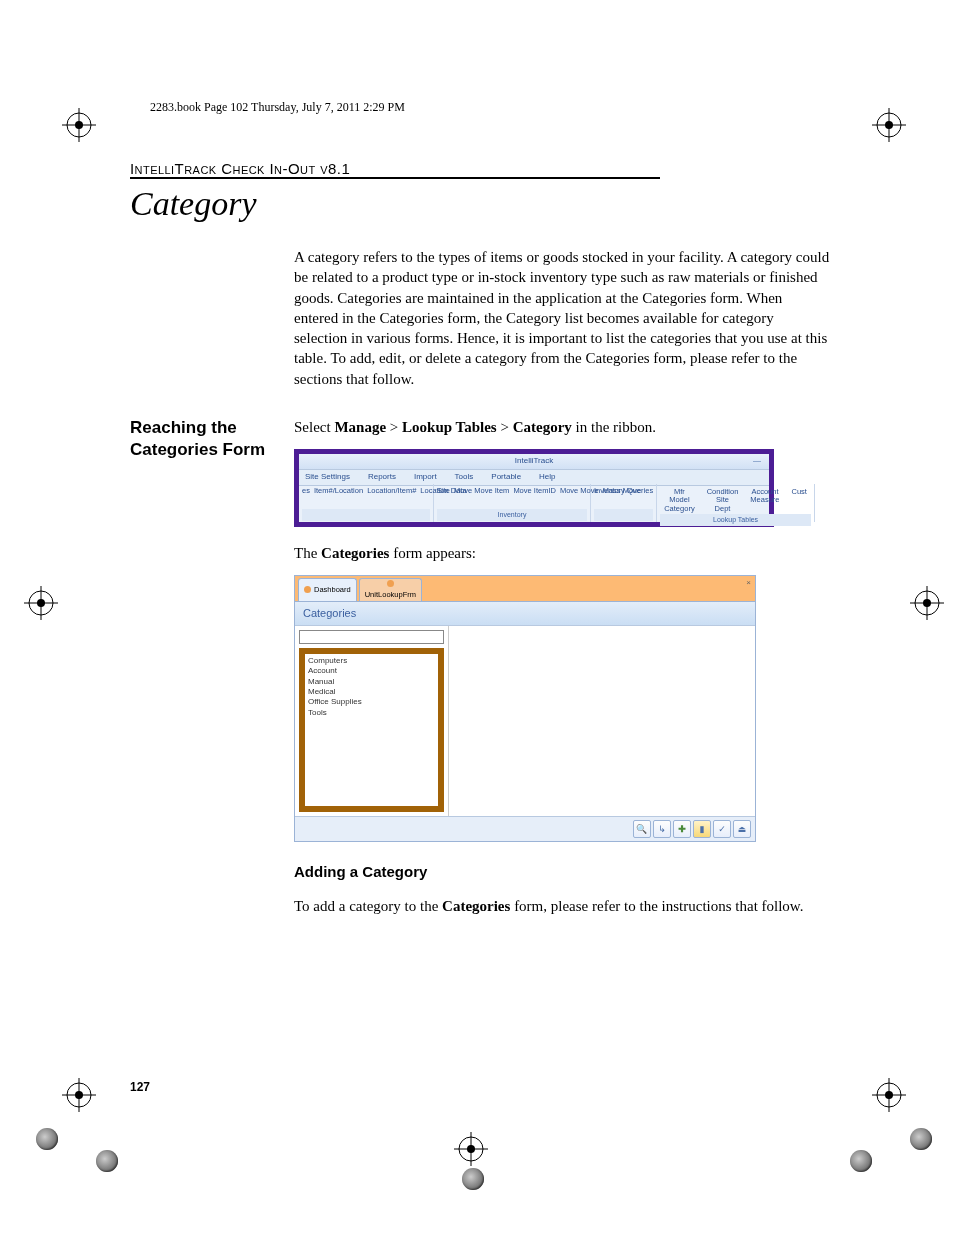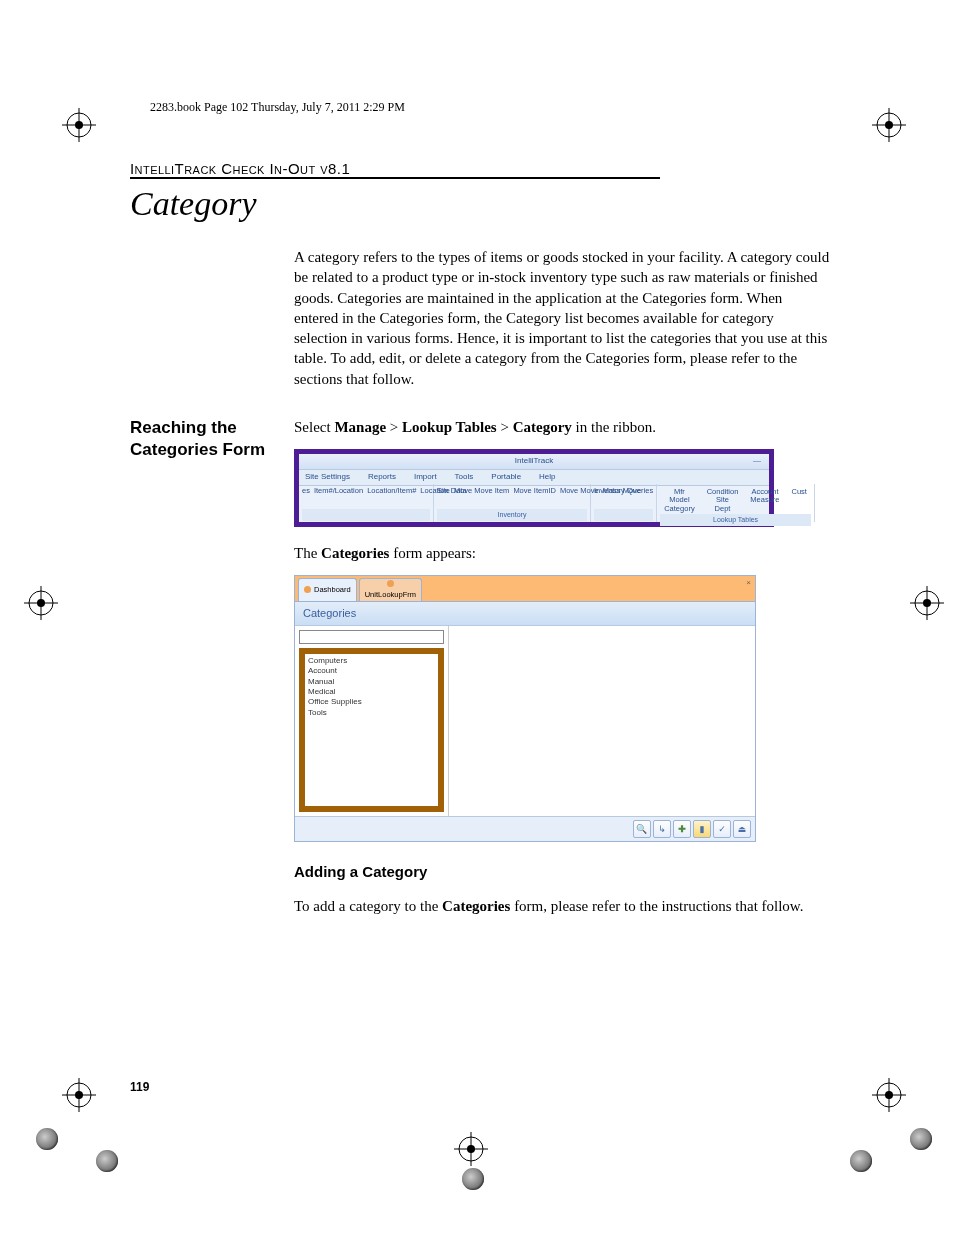--- a/index.html
+++ b/index.html
@@ -427,13 +427,13 @@
           <div class="tb-btn">⏏</div>
         </div>
       </div>
 
       <div class="subheading">Adding a Category</div>
       <p>To add a category to the <b>Categories</b> form, please refer to the instructions that follow.</p>
     </div>
   </div>
 </div>
 
-<div class="page-num">119</div>
+<div class="page-num">127</div>
 
 </body></html>

